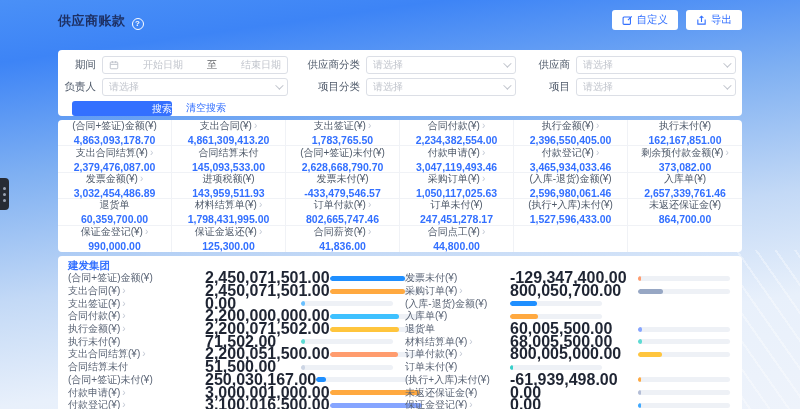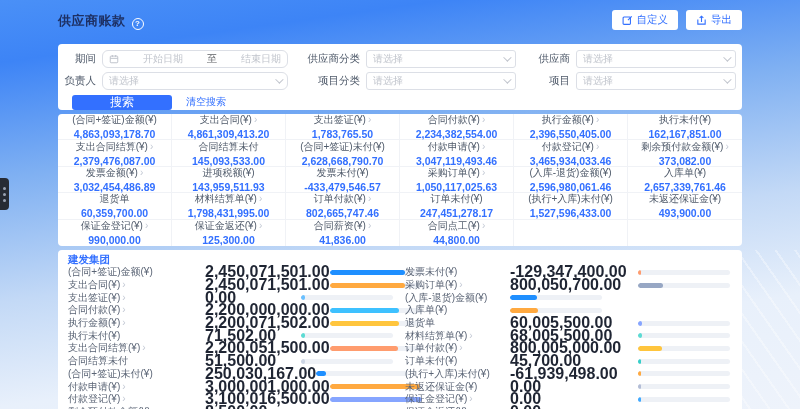--- a/index.html
+++ b/index.html
@@ -22,36 +22,36 @@
   .help-badge { width:12px; height:12px; margin-left:6px; border:1px solid #fff; border-radius:50%;
     color:#fff; font-size:8px; line-height:10px; text-align:center; font-weight:bold; }
   .tb-spacer { flex:1; }
   .tb-btn { height:20px; padding:0 10px; margin-left:8px; background:#fff; border:none; border-radius:3px;
     color:#3370ff; font-size:10.5px; display:flex; align-items:center; gap:4px; cursor:pointer; }
   .tb-btn svg { display:block; }
 
   .card { background:#fff; border-radius:4px; }
 
   
-  .filter-card { margin-top:14px; height:66px; padding:6px 6px 0 4px; }
+  .filter-card { margin-top:20px; height:66px; padding:6px 6px 0 4px; }
   .f-row { display:flex; align-items:center; height:18px; margin-bottom:4px; }
   .f-label { font-size:10.5px; color:#4e5969; text-align:right; flex-shrink:0; }
   .w1 { width:34px; } .w2 { width:62px; margin-left:10px; } .w3 { width:44px; margin-left:10px; }
   .f-field { height:18px; border:1px solid #dcdfe6; border-radius:3px; margin-left:6px;
     display:flex; align-items:center; padding:0 6px; background:#fff; }
   .ph { font-size:10px; color:#c0c4cc; }
   .to { font-size:10px; color:#606266; }
-  .date-range { width:186px; justify-content:space-between;border-radius:6px; }
+  .date-range { width:186px; justify-content:space-between; }
   .sel-mid { width:150px; } .grow { flex:1; }
   .f-field.select { justify-content:space-between; }
   .caret { width:6px; height:6px; border-right:1.2px solid #c0c4cc; border-bottom:1.2px solid #c0c4cc;
     transform:rotate(45deg) translateY(-2px); flex-shrink:0; }
   .f-actions { display:flex; align-items:center; height:16px; margin:4px 0 0 10px; }
   .search-btn { width:100px; height:15px; background:#3370ff; color:#fff; border:none; border-radius:3px;
-    font-size:12px; line-height:15px; text-align:center; cursor:pointer; }
+    font-size:10px; line-height:15px; text-align:right; cursor:pointer; }
   .clear-link { margin-left:14px; font-size:10px; color:#3370ff; cursor:pointer; text-decoration:none; }
 
   
   .stats-card { margin-top:4px; height:132px; overflow:hidden; }
   .stats-grid { display:grid; grid-template-columns:repeat(6,1fr); grid-auto-rows:26.4px; }
   .stat-cell { display:flex; flex-direction:column; align-items:center; justify-content:center; gap:1px;
     border-right:1px solid #f0f2f6; border-bottom:1px solid #f0f2f6; }
   .stat-cell:nth-child(6n) { border-right:none; }
   .stat-cell:nth-child(n+25) { border-bottom:none; }
   .stat-label { font-size:10px; color:#4e5969; white-space:nowrap; }
@@ -237,21 +237,21 @@
           <div class="stat-cell">
             <div class="stat-label">订单未付(¥)</div>
             <div class="stat-value">247,451,278.17</div>
           </div>
           <div class="stat-cell">
             <div class="stat-label">(执行+入库)未付(¥)</div>
             <div class="stat-value">1,527,596,433.00</div>
           </div>
           <div class="stat-cell">
             <div class="stat-label">未返还保证金(¥)</div>
-            <div class="stat-value">493,900.00</div>
+            <div class="stat-value">864,700.00</div>
           </div>
           <div class="stat-cell">
             <div class="stat-label">保证金登记(¥)<span class="chev">›</span></div>
             <div class="stat-value">990,000.00</div>
           </div>
           <div class="stat-cell">
             <div class="stat-label">保证金返还(¥)<span class="chev">›</span></div>
             <div class="stat-value">125,300.00</div>
           </div>
           <div class="stat-cell">
@@ -403,21 +403,20 @@
             </div>
             <div class="g-row">
               <div class="g-label">订单付款(¥)<span class="chev">›</span></div>
               <div class="g-value">800,005,000.00</div>
               <div class="g-bar">
                 <i style="width:26%;background:#ffc53d"></i>
               </div>
             </div>
             <div class="g-row">
               <div class="g-label">订单未付(¥)</div>
-              <div class="g-value">45,700.00</div>
               <div class="g-bar">
                 <i style="width:3%;background:#36cfc9"></i>
               </div>
             </div>
             <div class="g-row">
               <div class="g-label">(执行+入库)未付(¥)</div>
               <div class="g-value">-61,939,498.00</div>
               <div class="g-bar">
                 <i style="width:3%;background:#ffa940"></i>
               </div>

